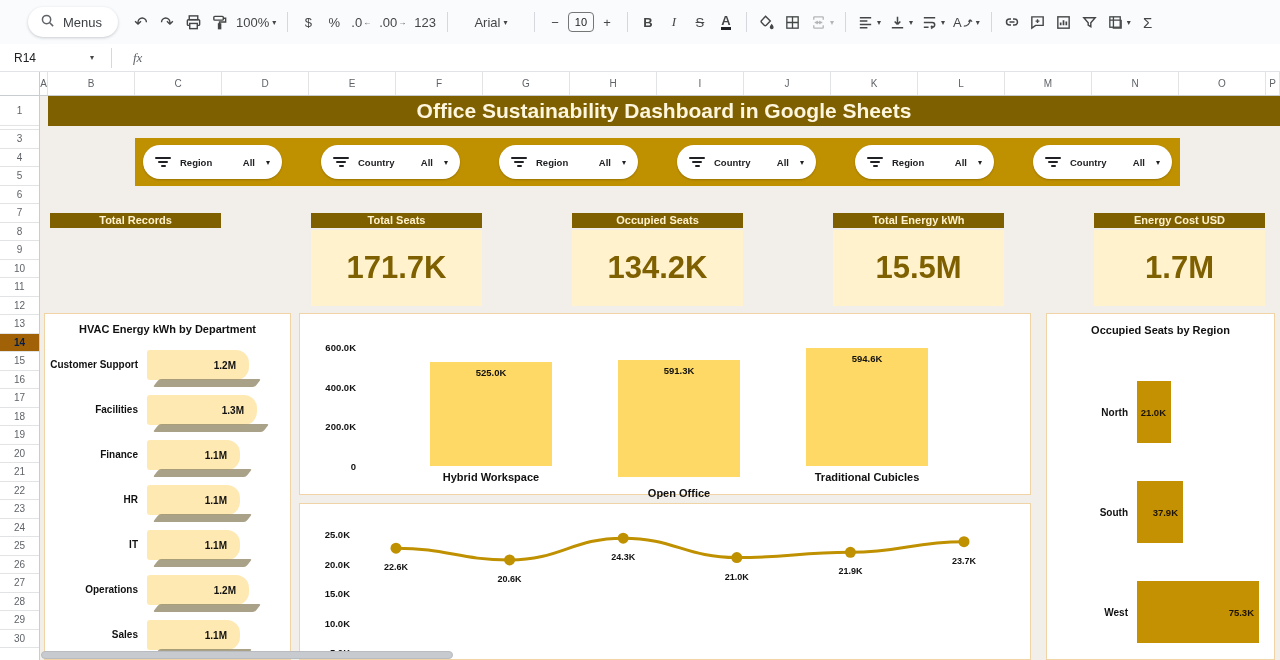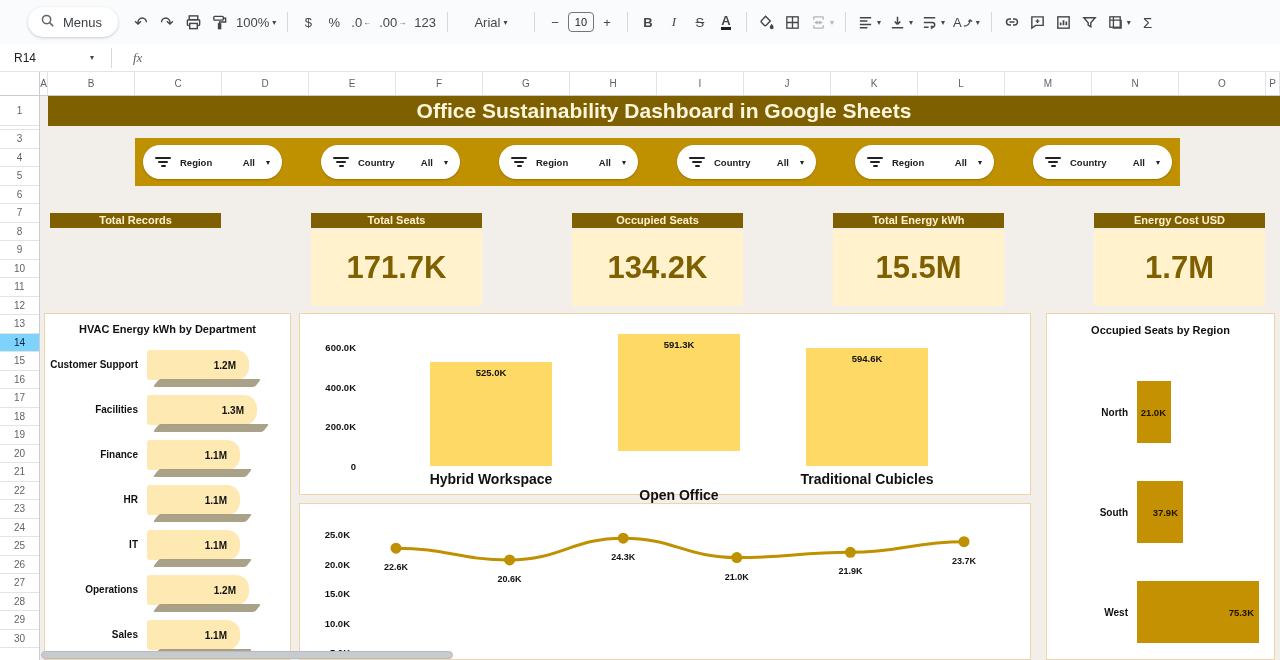--- a/index.html
+++ b/index.html
@@ -35,21 +35,21 @@
   
   .colheaders { position:absolute; left:0; top:72px; width:1280px; height:24px; display:flex;
                 background:#fff; border-bottom:1px solid #C9CCD1; z-index:20; }
   .corner { width:40px; flex:none; border-right:1px solid #C9CCD1; background:#fff; }
   .colh { flex:none; border-right:1px solid #E2E3E5; font-size:10px; color:#5f6368;
           display:flex; align-items:center; justify-content:center; overflow:hidden; cursor:pointer; }
   .rowheaders { position:absolute; left:0; top:96px; width:40px; height:564px; background:#fff;
                 border-right:1px solid #C9CCD1; z-index:20; }
   .rowh { border-bottom:1px solid #E2E3E5; font-size:10px; color:#5f6368; display:flex;
           align-items:center; justify-content:center; overflow:hidden; cursor:pointer; }
-  .rowh.sel { background:#7dd3fc; color:#041E49; font-weight:normal; }
+  .rowh.sel { background:#a16207; color:#041E49; font-weight:bold; }
 
   
   .sheet { position:absolute; left:40px; top:96px; width:1240px; height:564px; background:#F2EFEA; overflow:hidden; }
   .abs { position:absolute; }
 
   .banner { left:8px; top:0; width:1232px; height:30px; background:#7F6000; color:#FFF6DE;
             font-size:21px; font-weight:bold; text-align:center; line-height:30px; }
 
   .slicer-strip { left:95px; top:42px; width:1045px; height:48px; background:#BF9000;
                   display:flex; align-items:center; justify-content:space-between; padding:0 8px; }
@@ -77,21 +77,21 @@
   .hbar { position:relative; height:30px; background:#FFE9B3; border-radius:3px 13px 13px 3px; }
   .hbar::after { content:""; position:absolute; left:9px; right:-9px; bottom:-7px; height:8px;
                  background:#948B6B; opacity:.8; transform:skewX(-38deg); border-radius:2px; }
   .hbar .hval { position:absolute; right:13px; top:50%; transform:translateY(-50%);
                 font-size:10px; font-weight:bold; color:#111; }
 
   
   .ytick { position:absolute; font-size:9.5px; font-weight:bold; color:#111; text-align:right; width:46px; }
   .vbar { position:absolute; background:#FFD966; }
   .vbar .vval { position:absolute; top:5px; left:0; right:0; text-align:center; font-size:9.5px; font-weight:bold; color:#111; }
-  .vcat { position:absolute; text-align:center; font-size:14px; font-weight:bold; color:#111; }
+  .vcat { position:absolute; text-align:center; font-size:11px; font-weight:bold; color:#111; }
 
   
   .lpt-lab { position:absolute; font-size:9px; font-weight:bold; color:#111; transform:translateX(-50%); }
 
   
   .rrow { position:absolute; display:flex; align-items:center; }
   .rrow .rlab { width:87px; text-align:right; padding-right:6px; font-size:10px; font-weight:bold; color:#111; flex:none; }
   .rbar { position:relative; height:62px; background:#C49102; margin-left:3px; }
   .rbar .rval { position:absolute; right:5px; top:50%; transform:translateY(-50%); font-size:9.5px;
                 font-weight:bold; color:#1c1300; white-space:nowrap; }
@@ -450,21 +450,21 @@
     <div class="abs panel" id="chart-workspace" style="left:259px; top:217px; width:732px; height:182px;">
       <div id="ws-plot" style="position:absolute; left:0; top:0; right:0; bottom:0;">
           <div class="ytick" style="left: 10px; top: 28px;">600.0K</div>
           <div class="ytick" style="left: 10px; top: 67.6667px;">400.0K</div>
           <div class="ytick" style="left: 10px; top: 107.333px;">200.0K</div>
           <div class="ytick" style="left: 10px; top: 147px;">0</div>
           <div class="vbar" style="left: 130px; width: 122px; top: 48px; height: 104px;">
             <span class="vval">525.0K</span>
           </div>
           <div class="vcat" style="left: 100px; width: 182px; top: 157px;">Hybrid Workspace</div>
-          <div class="vbar" style="left: 318px; width: 122px; top: 20px; height: 117px;">
+          <div class="vbar" style="left: 318px; width: 122px; top: 46px; height: 117px;">
             <span class="vval">591.3K</span>
           </div>
           <div class="vcat" style="left: 288px; width: 182px; top: 157px; margin-top: 16px;">Open Office</div>
           <div class="vbar" style="left: 506px; width: 122px; top: 34px; height: 118px;">
             <span class="vval">594.6K</span>
           </div>
           <div class="vcat" style="left: 476px; width: 182px; top: 157px;">Traditional Cubicles</div>
         </div>
     </div>
 

